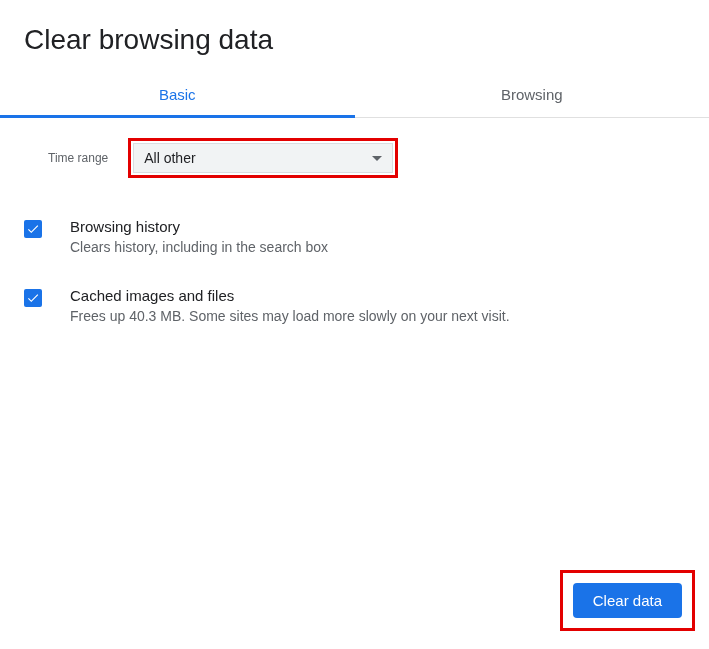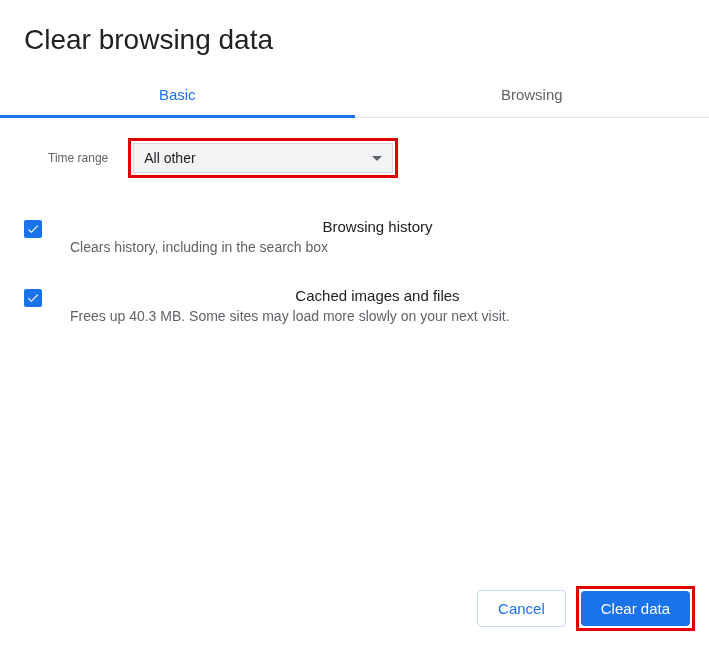--- a/index.html
+++ b/index.html
@@ -108,21 +108,20 @@
       width: 14px;
       height: 14px;
     }
     .checkbox-content {
       flex: 1;
     }
     .checkbox-title {
       font-size: 15px;
       color: #202124;
       margin-bottom: 4px;
-      text-align: center;
     }
     .checkbox-desc {
       font-size: 14px;
       color: #5f6368;
     }
     .footer {
       position: absolute;
       bottom: 18px;
       right: 14px;
       display: flex;
@@ -137,21 +136,21 @@
       font-family: inherit;
     }
     .btn-cancel {
       background: #fff;
       color: #1a73e8;
       border: 1px solid #c6dafc;
       font-weight: 500;
     }
     .btn-clear-wrapper {
       border: 3px solid #e30000;
-      padding: 2px;
+      padding: 10px;
     }
     .btn-clear {
       background: #1a73e8;
       color: #fff;
       border: none;
       font-weight: 500;
     }
   </style>
 </head>
 <body>
@@ -196,17 +195,16 @@
         </svg>
     </div>
     <div class="checkbox-content">
       <div class="checkbox-title">Cached images and files</div>
       <div class="checkbox-desc">Frees up 40.3 MB. Some sites may load more slowly on your next visit.</div>
     </div>
   </div>
 </div>
 
 <div class="footer">
-  <button class="btn btn-cancel">Cancel</button>
   <div class="btn-clear-wrapper">
     <button class="btn btn-clear">Clear data</button>
   </div>
 </div>
 
 </body></html>

